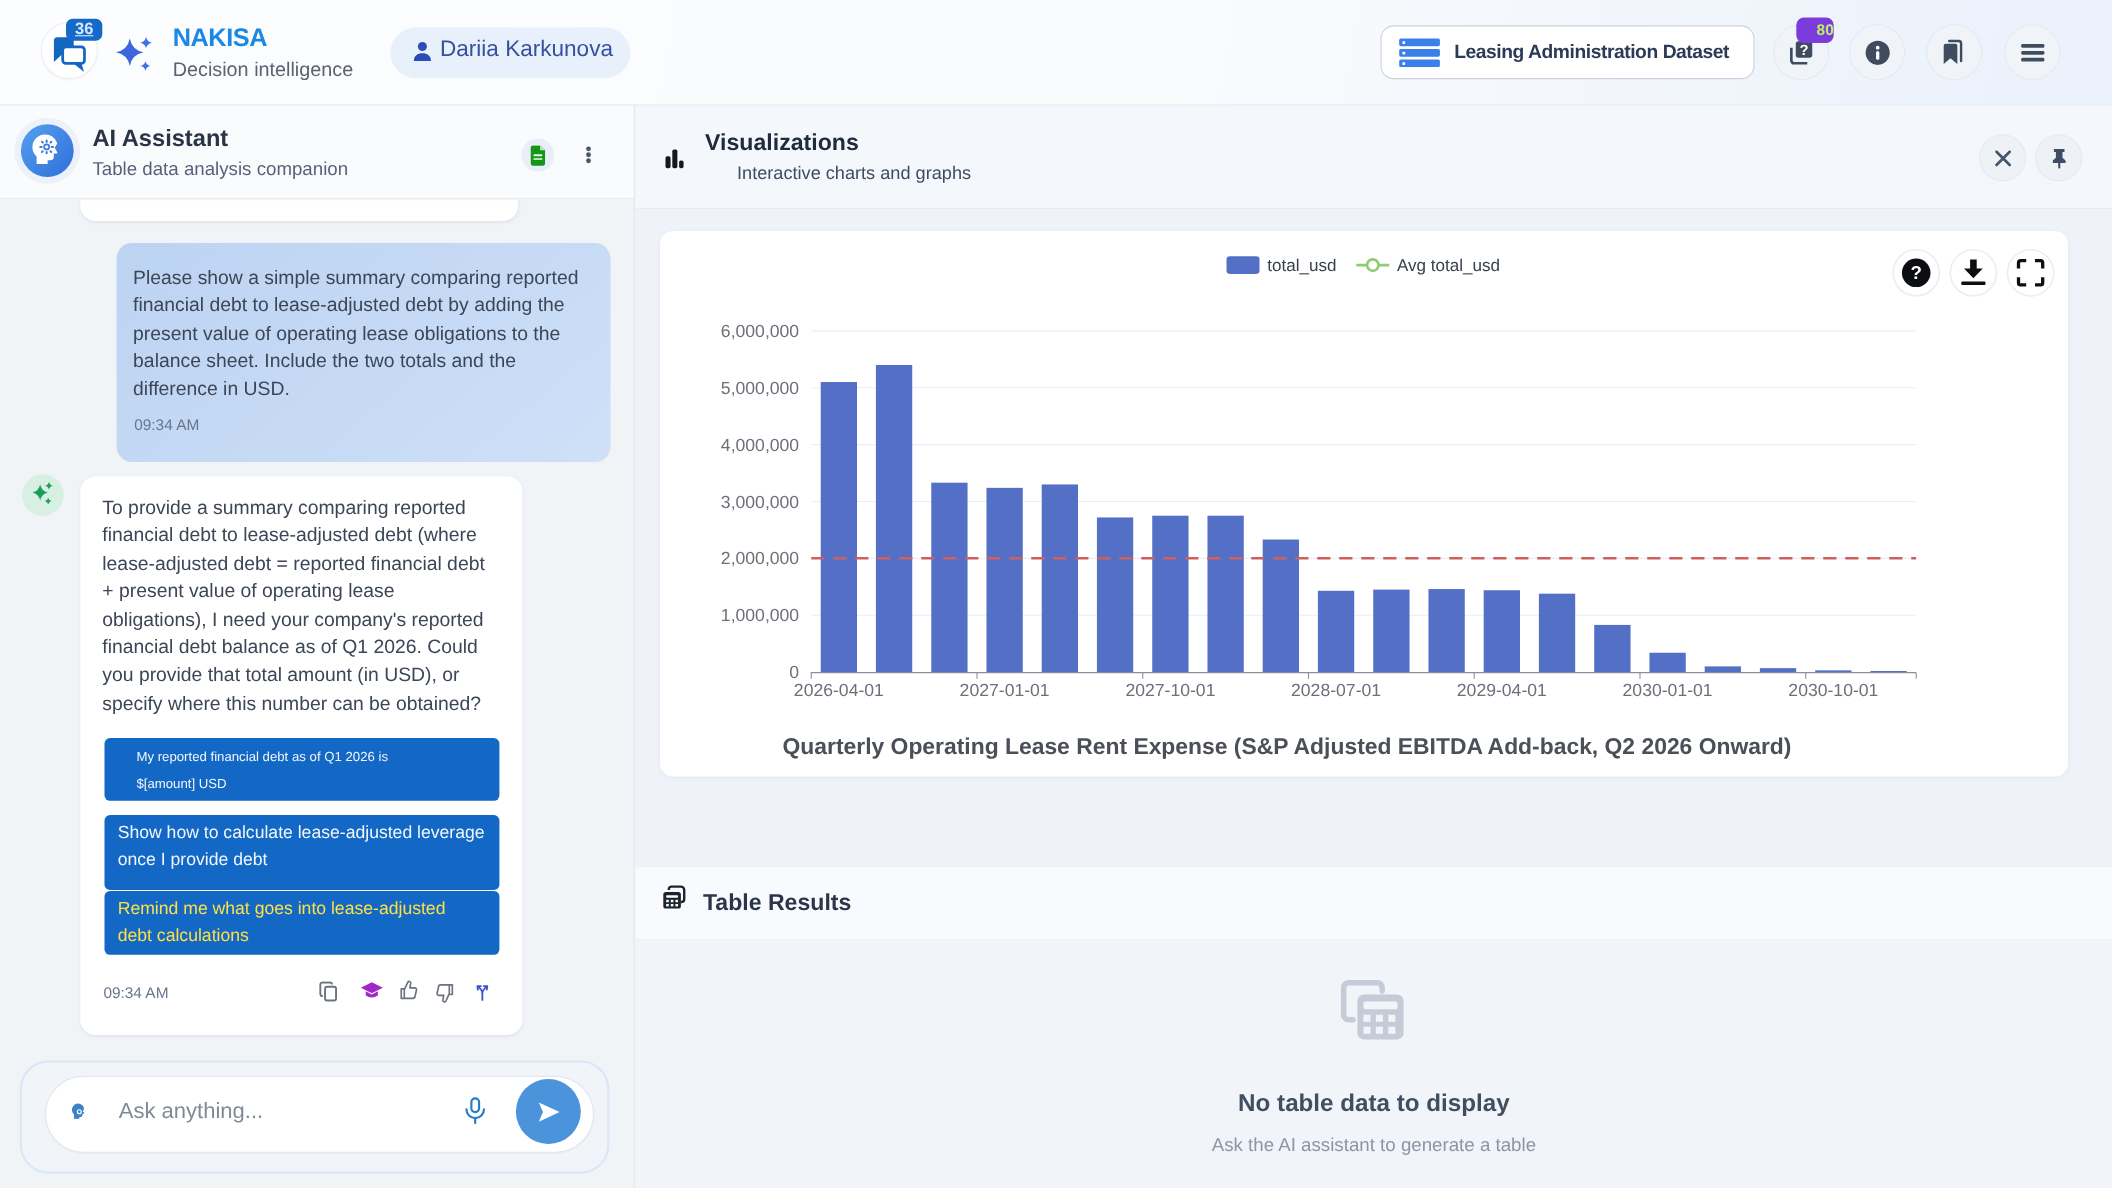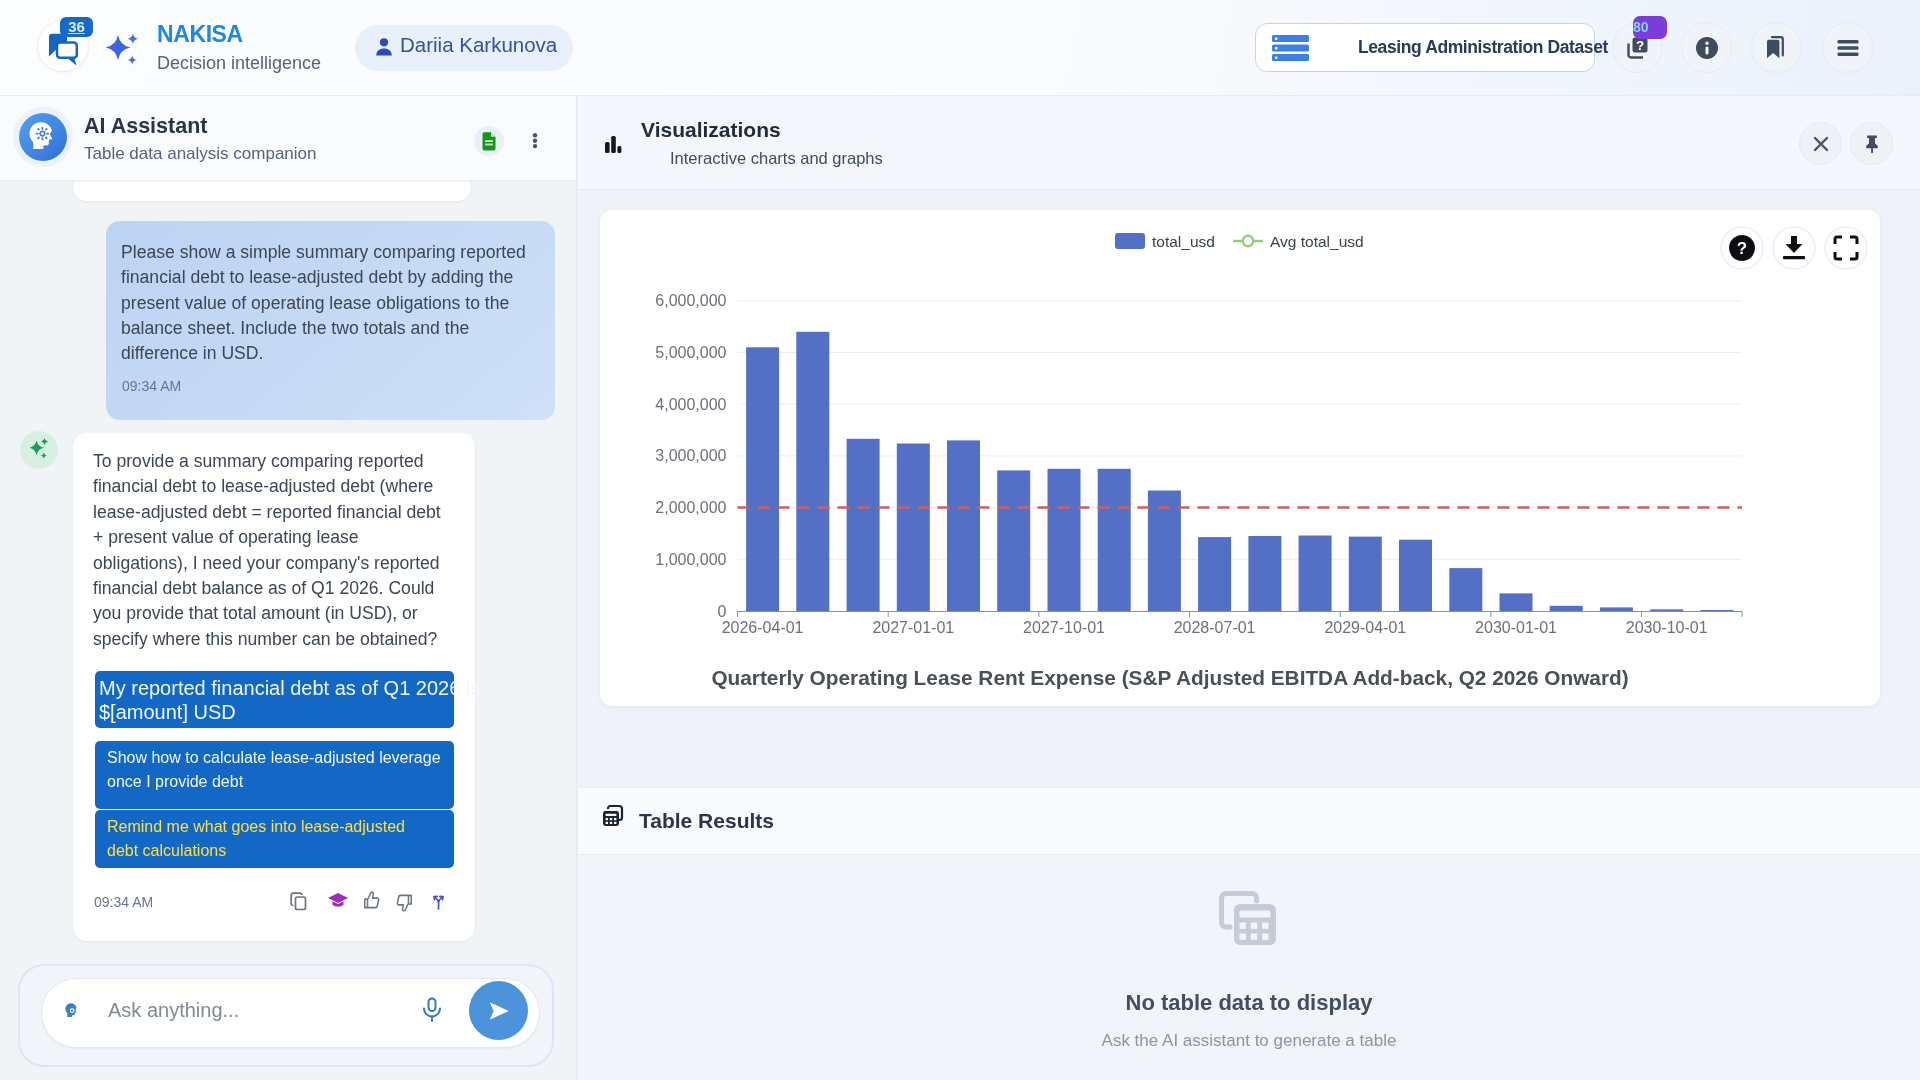--- a/index.html
+++ b/index.html
@@ -211,21 +211,21 @@
       <div class="abs" style="left:93px;top:267px;font-size:17.6px;line-height:25.4px;color:#3c4656;">
         To provide a summary comparing reported<br>
         financial debt to lease-adjusted debt (where<br>
         lease-adjusted debt = reported financial debt<br>
         + present value of operating lease<br>
         obligations), I need your company's reported<br>
         financial debt balance as of Q1 2026. Could<br>
         you provide that total amount (in USD), or<br>
         specify where this number can be obtained?
       </div>
-      <div class="abs" style="left:95px;top:489px;width:359px;height:57px;border-radius:5px;background:#1268c4;color:#f2f7fc;font-size:20px;line-height:24px;padding:5px 4px;white-space:nowrap;">My reported financial debt as of Q1 2026 is<br>$[amount] USD</div>
+      <div class="abs" style="left:95px;top:489px;width:359px;height:57px;border-radius:5px;background:#1268c4;color:#f2f7fc;font-size:12px;line-height:24px;padding:5px 29px;white-space:nowrap;">My reported financial debt as of Q1 2026 is<br>$[amount] USD</div>
       <div class="abs" style="left:95px;top:559px;width:359px;height:68px;border-radius:5px;background:#1268c4;color:#f2f7fc;font-size:16px;line-height:24px;padding:5px 12px;white-space:nowrap;">Show how to calculate lease-adjusted leverage<br>once I provide debt</div>
       <div class="abs" style="left:95px;top:628px;width:359px;height:58px;border-radius:5px;background:#1268c4;color:#fde047;font-size:16px;line-height:24px;padding:5px 12px;white-space:nowrap;">Remind me what goes into lease-adjusted<br>debt calculations</div>
 
       <div class="abs" style="left:94px;top:712px;font-size:14px;color:#67768c;">09:34 AM</div>
 
       <svg class="abs" style="left:290px;top:710px" width="18" height="19" viewBox="0 0 18 19">
         <rect x="5.5" y="5" width="10" height="12.5" rx="1.8" fill="none" stroke="#6b7280" stroke-width="1.7"></rect>
         <path d="M3.5 13.5 H3 A1.8 1.8 0 0 1 1.2 11.7 V3 A1.8 1.8 0 0 1 3 1.2 H10 A1.8 1.8 0 0 1 11.8 3" fill="none" stroke="#6b7280" stroke-width="1.7"></path>
       </svg>
       <svg class="abs" style="left:327px;top:709px" width="22" height="20" viewBox="0 0 22 20">
@@ -296,30 +296,30 @@
         <rect x="1" y="1" width="37" height="7" rx="1.5"></rect>
         <rect x="1" y="10.5" width="37" height="7" rx="1.5"></rect>
         <rect x="1" y="20" width="37" height="7" rx="1.5"></rect>
       </g>
       <g fill="#ffffff">
         <rect x="4" y="3.6" width="2.4" height="2.4" rx="0.4"></rect>
         <rect x="4" y="13.1" width="2.4" height="2.4" rx="0.4"></rect>
         <rect x="4" y="22.6" width="2.4" height="2.4" rx="0.4"></rect>
       </g>
     </svg>
-    <div class="abs" style="left:1322px;top:37px;font-size:17.5px;font-weight:700;letter-spacing:-0.4px;color:#2c3a55;margin-left:36px;">Leasing Administration Dataset</div>
+    <div class="abs" style="left:1322px;top:37px;font-size:17.5px;font-weight:700;letter-spacing:-0.4px;color:#2c3a55;">Leasing Administration Dataset</div>
 
     <div class="circbtn" style="left:1612px;top:22px;width:51px;height:51px;background:#f0f4f8;">
       <svg width="28" height="28" viewBox="0 0 28 28">
         <path d="M4.5 9.5 V21 a2.5 2.5 0 0 0 2.5 2.5 H19" fill="none" stroke="#3f4c5e" stroke-width="2.4"></path>
         <rect x="8.5" y="3.5" width="15" height="15" rx="2.5" fill="#3f4c5e"></rect>
         <text x="16" y="16" font-size="13.5" font-weight="bold" fill="#ffffff" text-anchor="middle" font-family="Liberation Sans, sans-serif">?</text>
       </svg>
     </div>
-    <div class="abs" style="left:1633px;top:16px;width:34px;height:23px;border-radius:7px;background:#7c3bdb;color:#7dd3fc;font-size:14px;font-weight:700;text-align:left;line-height:23px;">80</div>
+    <div class="abs" style="left:1633px;top:16px;width:34px;height:23px;border-radius:7px;background:#7c3bdb;color:#bef264;font-size:14px;font-weight:700;text-align:right;line-height:23px;">80</div>
     <div class="circbtn" style="left:1681px;top:22px;width:51px;height:51px;background:#f0f4f8;">
       <svg width="26" height="26" viewBox="0 0 26 26">
         <circle cx="13" cy="13" r="11" fill="#3f4c5e"></circle>
         <circle cx="13" cy="8.3" r="1.7" fill="#ffffff"></circle>
         <rect x="11.5" y="11.4" width="3" height="8" rx="1.5" fill="#ffffff"></rect>
       </svg>
     </div>
     <div class="circbtn" style="left:1751px;top:22px;width:51px;height:51px;background:#f0f4f8;">
       <svg width="27" height="27" viewBox="0 0 27 27">
         <path d="M9 3.2 H17.6 a2.2 2.2 0 0 1 2.2 2.2 V21.5" fill="none" stroke="#3f4c5e" stroke-width="2.2" stroke-linecap="round"></path>

